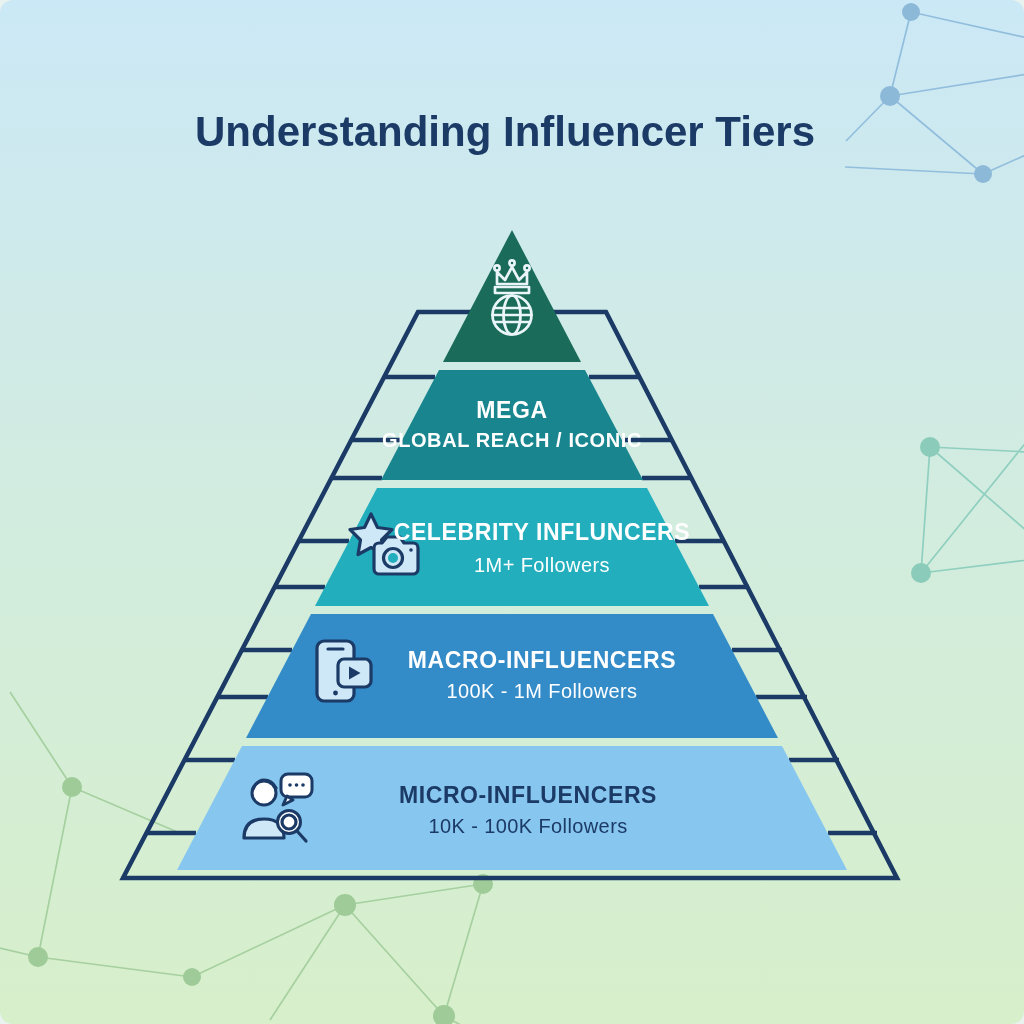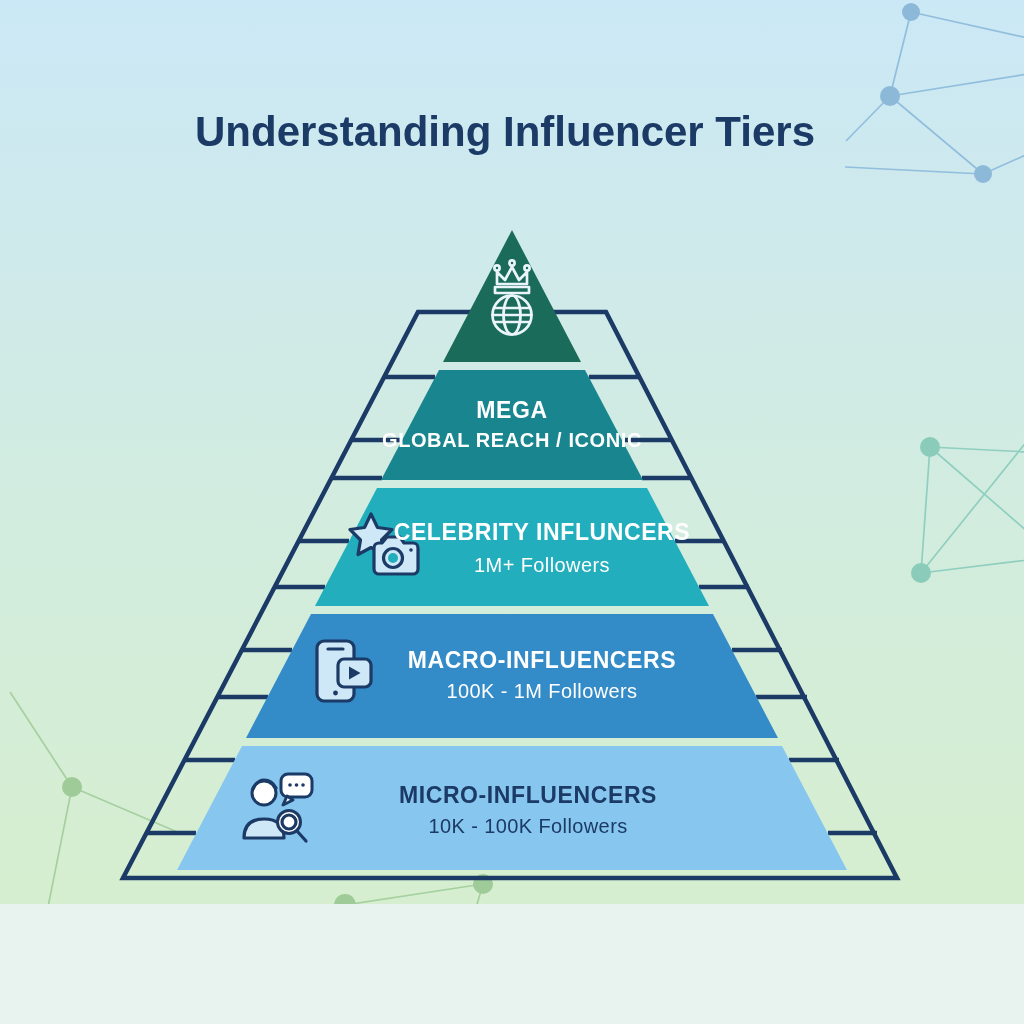--- a/index.html
+++ b/index.html
@@ -1,17 +1,17 @@
 <!DOCTYPE html>
 <html><head>
 <meta charset="utf-8">
 <style>
   html,body{margin:0;padding:0;background:#e8f2ee;}
-  .canvas{position:relative;width:1024px;height:904px;overflow:hidden;
-          font-family:"Liberation Sans",sans-serif;}
+  .canvas{position:relative;width:1024px;height:1024px;overflow:hidden;
+          font-family:"Liberation Sans",sans-serif;border-radius:13px;}
   svg{display:block;}
   .deco{fill:none;stroke-width:1.7;}
   .deco-blue{stroke:#92bedd;}
   .deco-teal{stroke:#8fcfbf;}
   .deco-green{stroke:#a6d0a0;}
   .dot-blue{fill:#8db9d9;}
   .dot-teal{fill:#8accb9;}
   .dot-green{fill:#9ecb97;}
   .wire{fill:none;stroke:#1b3a66;stroke-width:4.5;}
   .rung{stroke:#1b3a66;stroke-width:4.5;}

